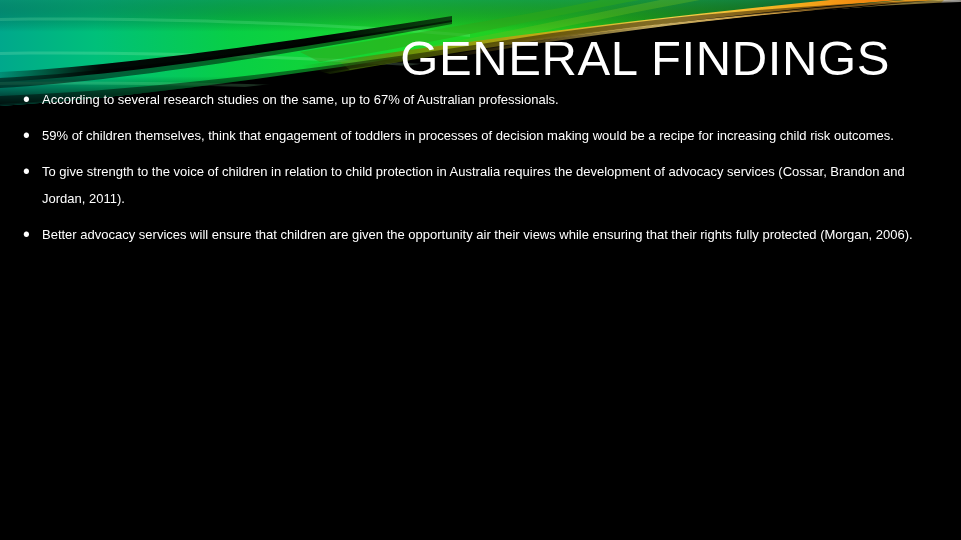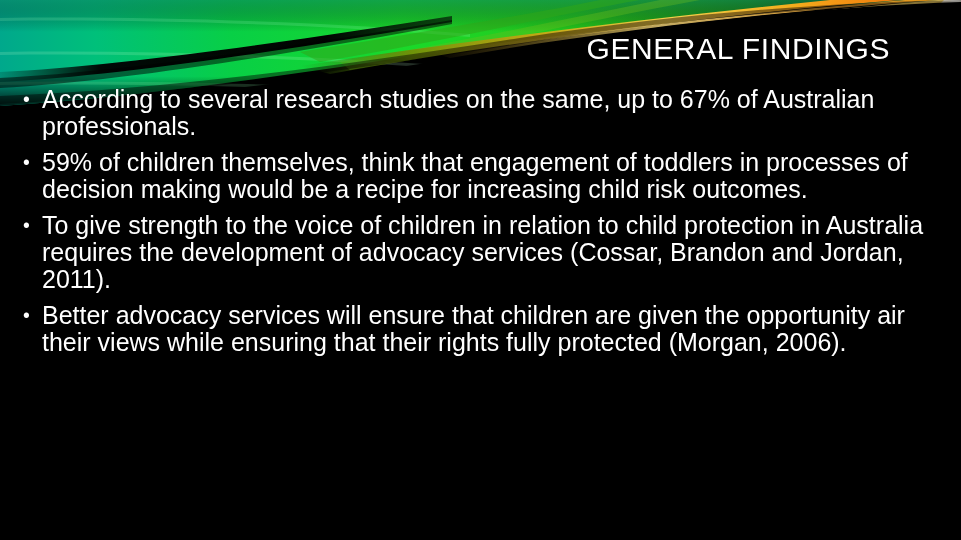--- a/index.html
+++ b/index.html
@@ -30,21 +30,21 @@
   #banner svg { display: block; }
 
   
   #title {
     position: absolute;
     left: 0;
     top: 33px;
     width: 890px;
     text-align: right;
     color: #ffffff;
-    font-size: 30px;
+    font-size: 49px;
     font-weight: 400;
     letter-spacing: 0.6px;
     line-height: 1.05;
     white-space: nowrap;
   }
 
   
   #body {
     position: absolute;
     left: 16px;
@@ -54,21 +54,21 @@
   }
   ul.bullets {
     list-style: none;
     margin: 0;
     padding: 0;
   }
   ul.bullets > li {
     position: relative;
     padding-left: 26px;
     margin: 0 0 9px 0;
-    font-size: 25px;
+    font-size: 13px;
     line-height: 27px;
     color: #ffffff;
     text-align: left;
   }
   ul.bullets > li::before {
     content: "\2022";
     position: absolute;
     left: 7px;
     top: 0;
     font-size: 19.4px;

